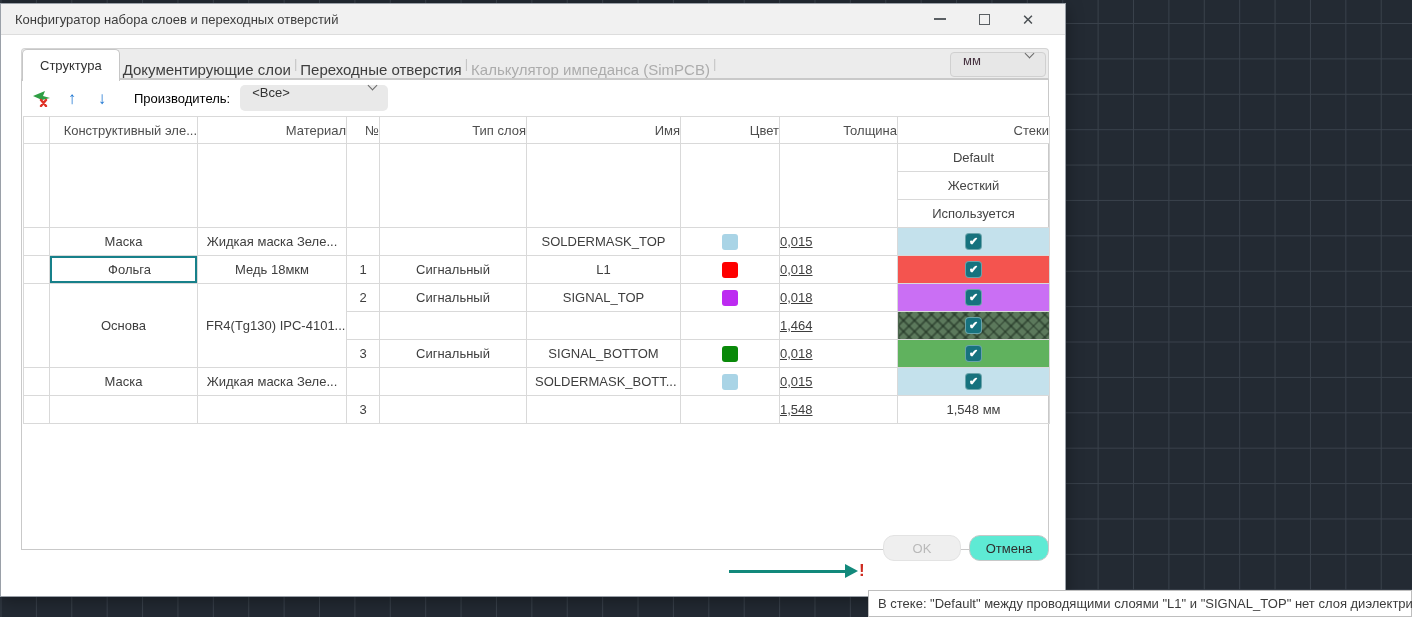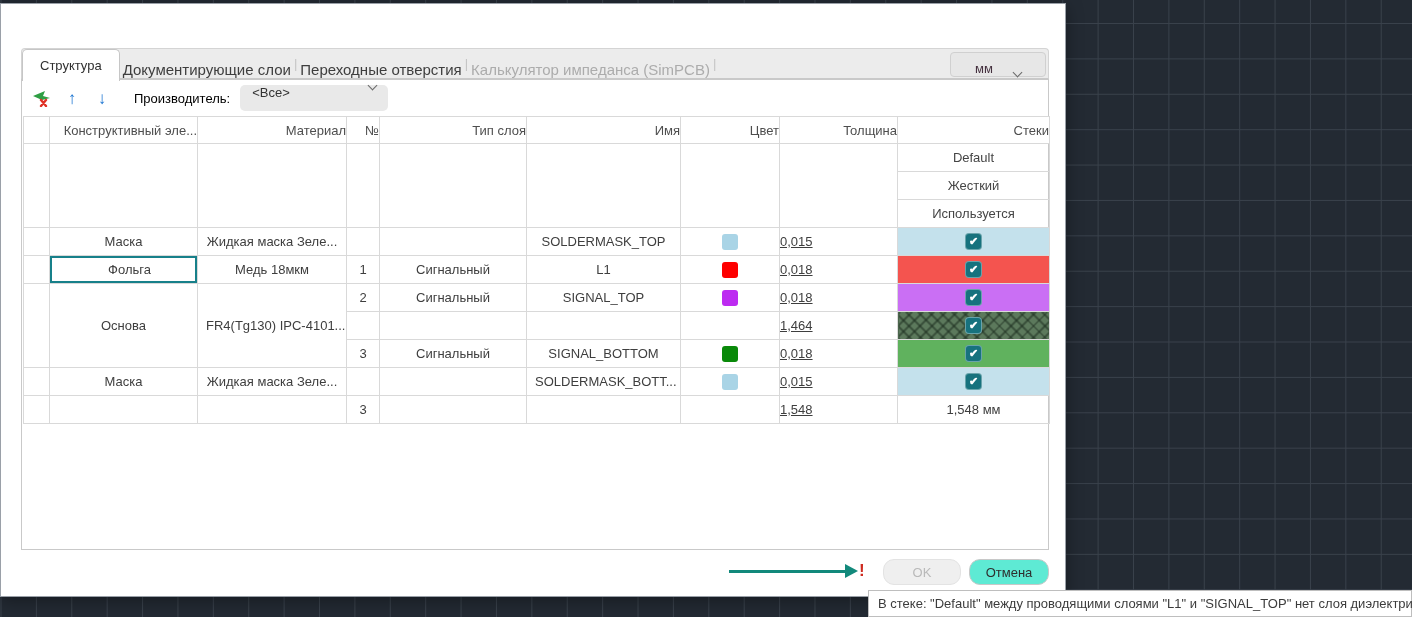--- a/index.html
+++ b/index.html
@@ -46,21 +46,21 @@
     border:1px solid #C6C6C6; border-bottom:none; border-radius:5px 5px 0 0;
     padding:0 17px; display:flex; align-items:center;
     font-size:13px; color:#303030; position:relative; z-index:3;
   }
   .tab-item { padding:0 3px; font-size:15px; color:#3E3E3E; white-space:nowrap; cursor:default;margin-top:12px; }
   .tab-sep { color:#C4C4C4; font-size:13px; }
   .tab-disabled { color:#ACACAC; }
   .units-select {
     position:absolute; right:2px; top:3px; width:96px; height:25px;
     background:#E7E7E7; border:1px solid #D0D0D0; border-radius:4px;
-    display:flex; align-items:flex-end; padding:0 24px; font-size:13px; color:#45313F;
+    display:flex; align-items:flex-start; padding:0 12px; font-size:13px; color:#45313F;
   }
   .chev { width:7px; height:7px; border-right:1.5px solid #6A6A6A; border-bottom:1.5px solid #6A6A6A;
     transform:rotate(45deg); margin-left:auto; margin-top:-3px; }
 
   
   .panel {
     position:absolute; left:20px; top:75px; width:1028px; height:471px;
     background:#FFFFFF; border:1px solid #C9C9C9; border-top:1px solid #C9C9C9;
   }
   .toolbar { position:absolute; left:8px; top:4px; height:28px; display:flex; align-items:center; }
@@ -101,40 +101,54 @@
       repeating-linear-gradient(45deg, rgba(25,42,28,0.50) 0 2px, transparent 2px 8px),
       repeating-linear-gradient(135deg, rgba(25,42,28,0.50) 0 2px, transparent 2px 8px);
   }
   .selected-cell { box-shadow: inset 0 0 0 2px #17808A; padding-left: 20px; }
 
   
   .arrow-line { position:absolute; left:728px; top:566px; width:118px; height:3px; background:#12897B; }
   .arrow-head { position:absolute; left:844px; top:560px; width:0; height:0;
     border-left:13px solid #12897B; border-top:7px solid transparent; border-bottom:7px solid transparent; }
   .alert-mark { position:absolute; left:858px; top:557px; font-size:17px; font-weight:bold; color:#CE2B20; }
-  .btn { position:absolute; top:555px; height:26px; font-size:13px; border-radius:11px;
+  .btn { position:absolute; top:531px; height:26px; font-size:13px; border-radius:11px;
     font-family:"Liberation Sans", sans-serif; display:flex; align-items:center; justify-content:center; }
   .btn-ok { left:882px; width:78px; background:#EFEFEF; border:1px solid #E3E3E3; color:#B9B9B9; }
   .btn-cancel { left:968px; width:80px; background:#5eead4; border:1px solid #C8C8C8; color:#2E2E2E; cursor:default; }
 
   
   .tooltip {
     position:absolute; left:868px; top:590px; width:544px; height:27px;
     background:#FFFFFF; border:1px solid #BEBEBE; z-index:10;
     display:flex; align-items:center; padding:0 9px;
     font-size:13px; color:#3C3C3C; white-space:nowrap;
   }
 </style>
 </head>
 <body>
 
 <div class="editor-canvas"></div>
 
 <div class="dialog">
 
+  <div class="title-bar">
+    <span class="window-title">Конфигуратор набора слоев и переходных отверстий</span>
+    <span class="win-controls">
+      <span class="win-btn">
+          <span class="min-glyph"></span>
+        </span>
+      <span class="win-btn">
+          <span class="max-glyph"></span>
+        </span>
+      <span class="win-btn">
+          <span class="close-glyph">✕</span>
+        </span>
+    </span>
+  </div>
 
   <div class="tabstrip">
     <span class="tab-active">Структура</span>
     <span class="tab-item">Документирующие слои</span>
     <span class="tab-sep">|</span>
     <span class="tab-item">Переходные отверстия</span>
     <span class="tab-sep">|</span>
     <span class="tab-item tab-disabled">Калькулятор импеданса (SimPCB)</span>
     <span class="tab-sep">|</span>
     <span class="units-select">

